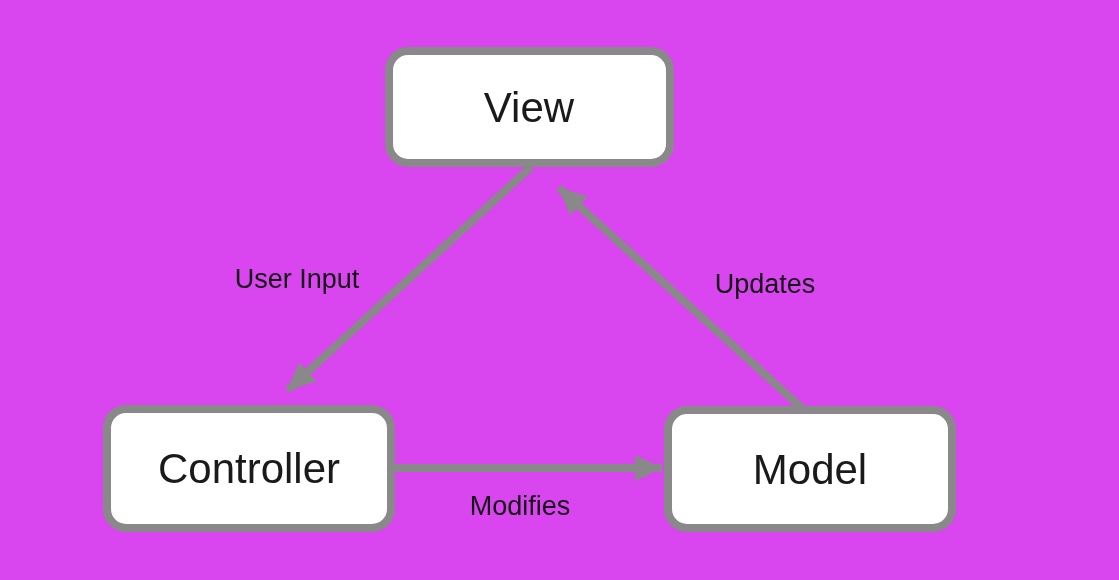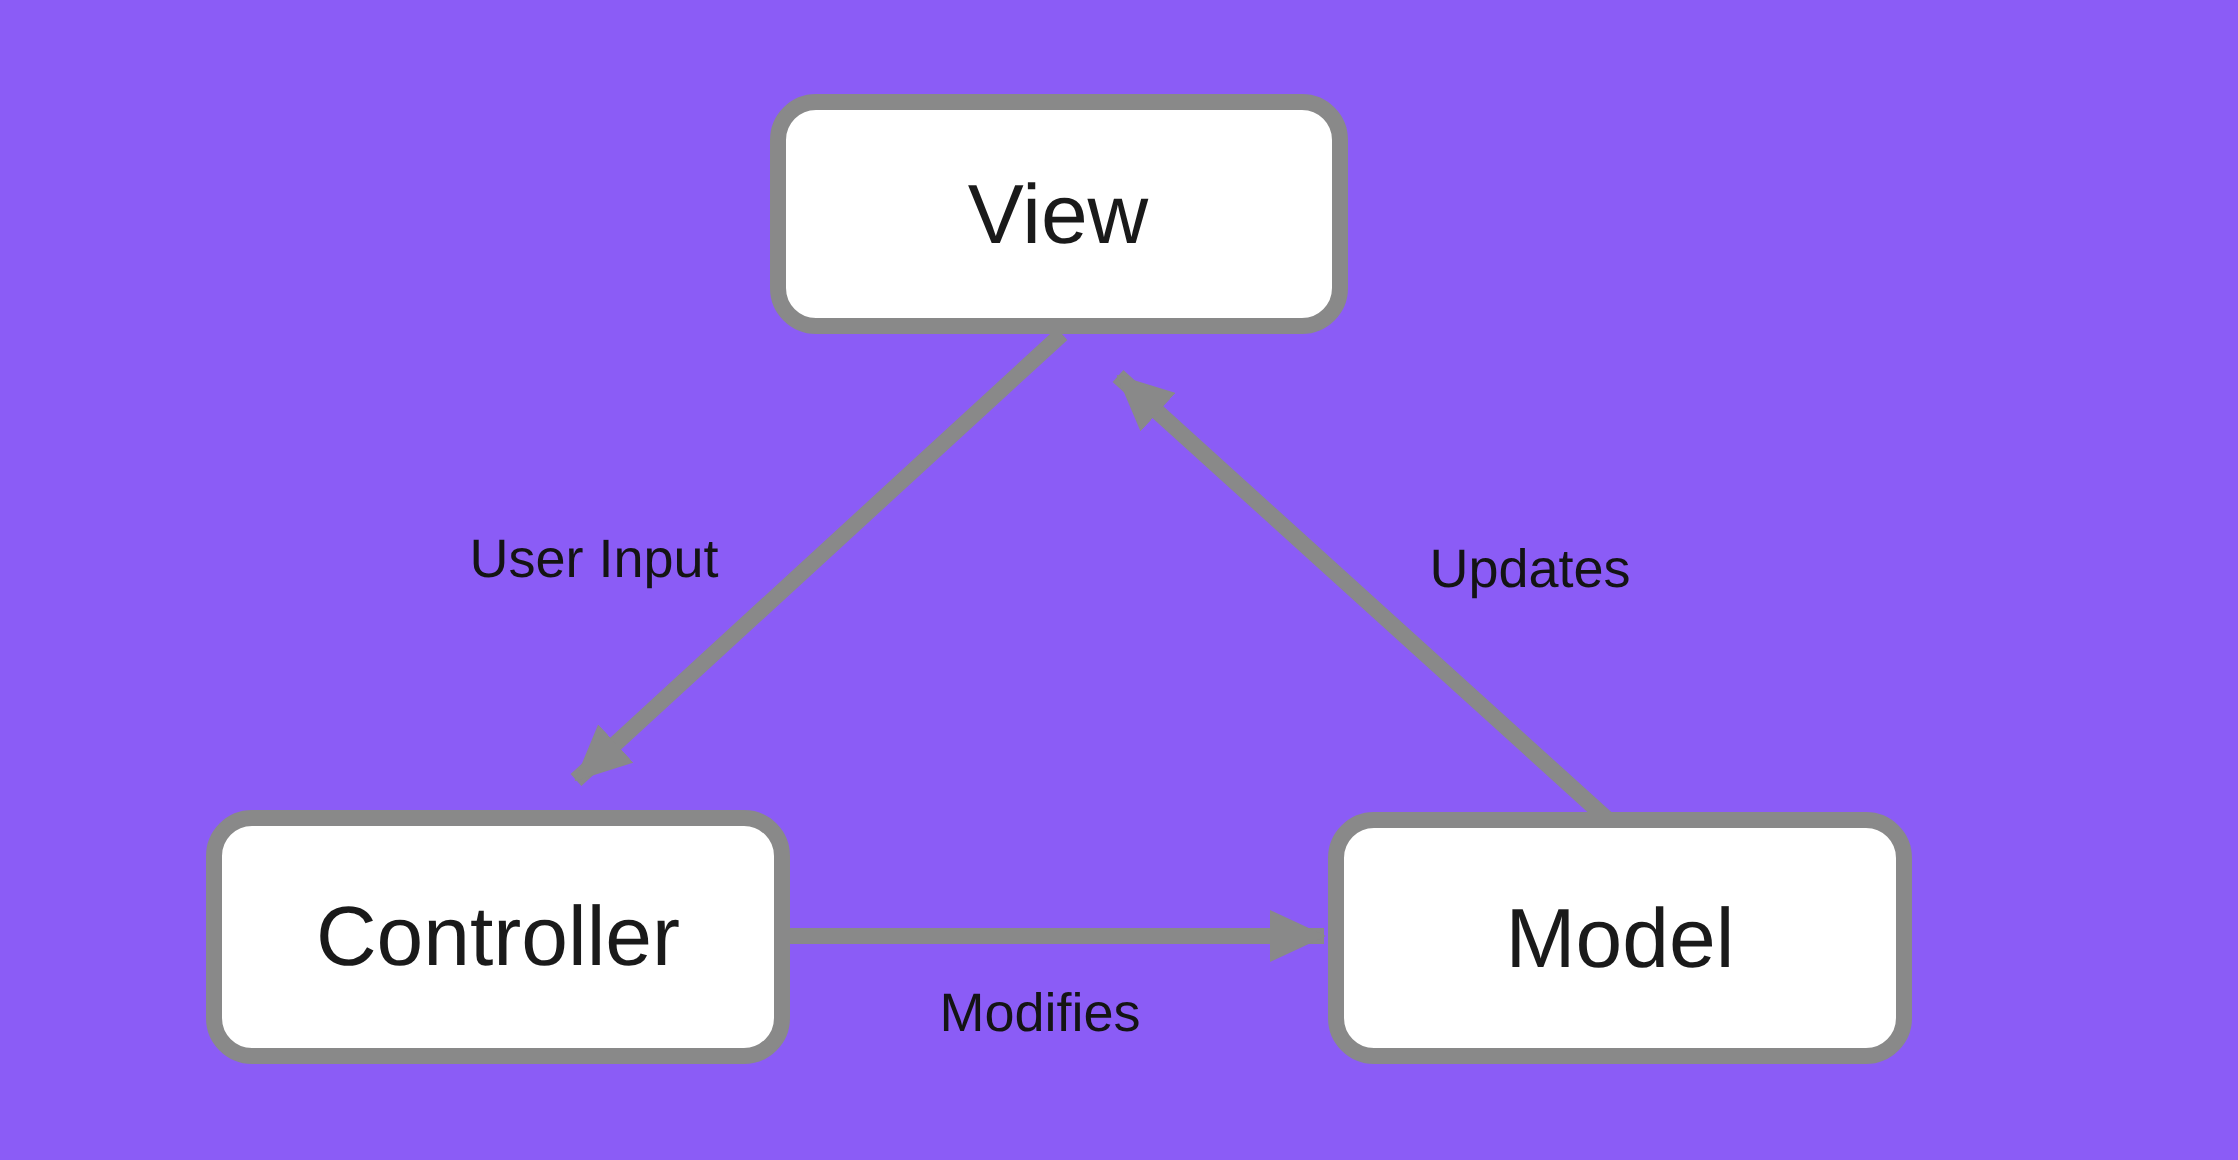--- a/index.html
+++ b/index.html
@@ -4,21 +4,21 @@
 <style>
   html, body {
     margin: 0;
     padding: 0;
     background: #ffffff;
   }
   .canvas {
     position: relative;
     width: 1119px;
     height: 580px;
-    background: #8b5cf6;
+    background: #d946ef;
     overflow: hidden;
     font-family: "Liberation Sans", "DejaVu Sans", sans-serif;
   }
   svg { display: block; }
   .edge-line {
     fill: none;
     stroke-width: 8;
   }
   .node-rect {
     fill: #ffffff;

